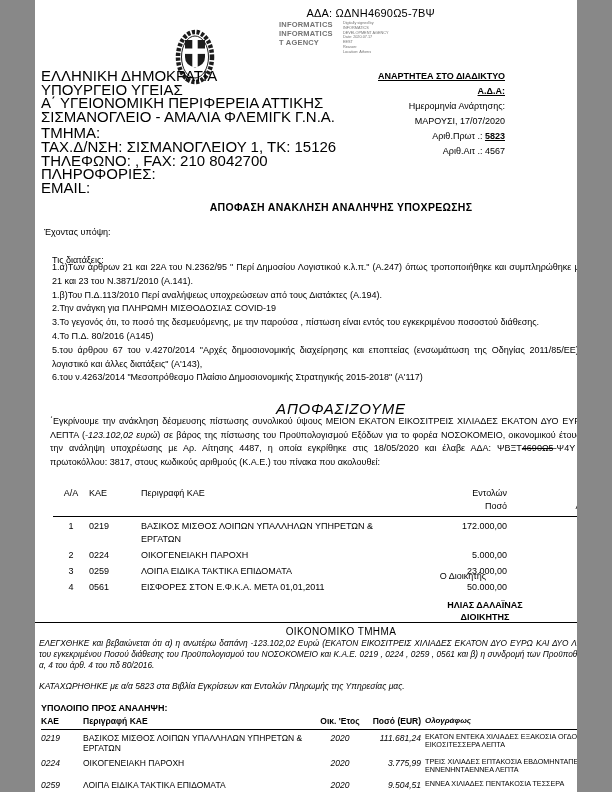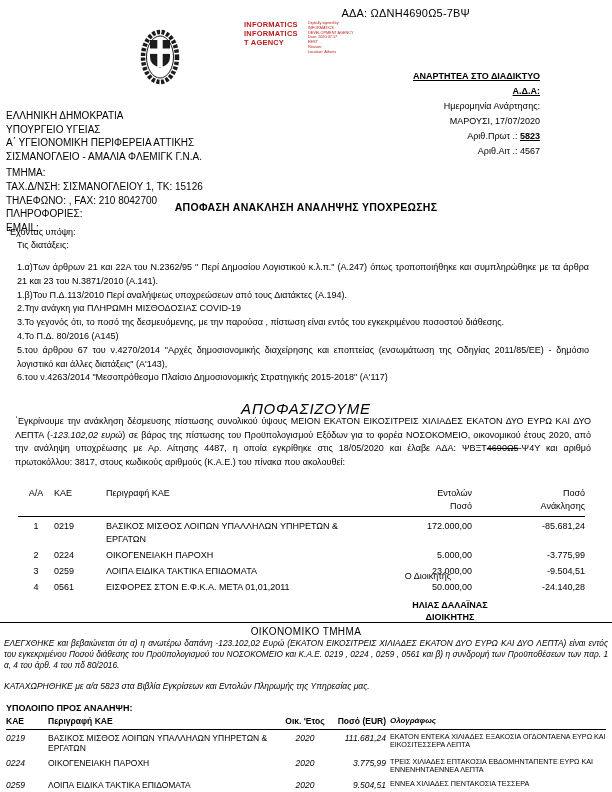--- a/index.html
+++ b/index.html
@@ -1,41 +1,41 @@
 <!DOCTYPE html>
 <html><head>
 <meta charset="utf-8">
 <style>
   html,body { margin:0; padding:0; background:#888; }
   .page {
-    position:relative; width:612px; height:792px; margin:0 auto;
+    position:relative; width:542px; height:792px; margin:0 auto;
     background:#ffffff; overflow:hidden; color:#000;
     font-family:"Liberation Sans","DejaVu Sans",sans-serif;
   }
   .u { text-decoration:underline; }
   .b { font-weight:bold; }
   .strike { text-decoration:line-through; }
 
   .ada-top { position:absolute; top:7px; left:0; right:142px; text-align:right; font-size:11px; letter-spacing:0.2px; }
 
-  .stamp { position:absolute; top:20px; left:244px; width:112px; display:flex; gap:4px; color:#b91c1c; }
+  .stamp { position:absolute; top:20px; left:244px; width:112px; display:flex; gap:4px; color:#737373; }
   .stamp-agency { font-size:7.5px; font-weight:bold; line-height:9px; letter-spacing:0.2px; width:60px; }
   .stamp-sig { font-size:3.8px; line-height:4.8px; width:48px; padding-top:1px; }
 
   .emblem { position:absolute; top:26px; left:121px; width:78px; height:64px; }
 
-  .sender { position:absolute; top:69px; left:6px; font-size:10px; line-height:13.6px; white-space:nowrap;margin-top:40px; }
+  .sender { position:absolute; top:69px; left:6px; font-size:15px; line-height:13.6px; white-space:nowrap; }
   .sender .gap { margin-top:3px; }
 
   .posting { position:absolute; top:69px; right:72px; text-align:right; font-size:9px; line-height:15px; white-space:nowrap; }
 
   .doc-title { position:absolute; top:201px; left:0; width:612px; text-align:center; font-weight:bold; font-size:10.5px; letter-spacing:0.3px; }
 
   .having     { position:absolute; top:227px; left:9px;  font-size:9px; }
-  .provisions { position:absolute; top:240px; left:17px; font-size:9px; }
+  .provisions { position:absolute; top:255px; left:17px; font-size:9px; }
   .preamble   { position:absolute; top:261px; left:17px; width:572px; font-size:9px; line-height:13.8px; text-align:justify; }
 
   .decide-heading { position:absolute; top:400px; left:0; width:612px; text-align:center; font-size:15px; letter-spacing:0.8px;font-style:italic; }
   .decision-para  { position:absolute; top:415px; left:15px; width:576px; font-size:9px; line-height:13.7px; text-align:justify; }
   .it { font-style:italic; }
 
   table { border-collapse:collapse; table-layout:fixed; }
   .t1 { position:absolute; top:487px; left:18px; width:567px; font-size:9px; }
   .t1 th, .t1 td { padding:0; vertical-align:top; font-weight:normal; text-align:left; line-height:13px; }
   .t1 thead th { border-bottom:1.5px solid #000; padding-bottom:3px; }

